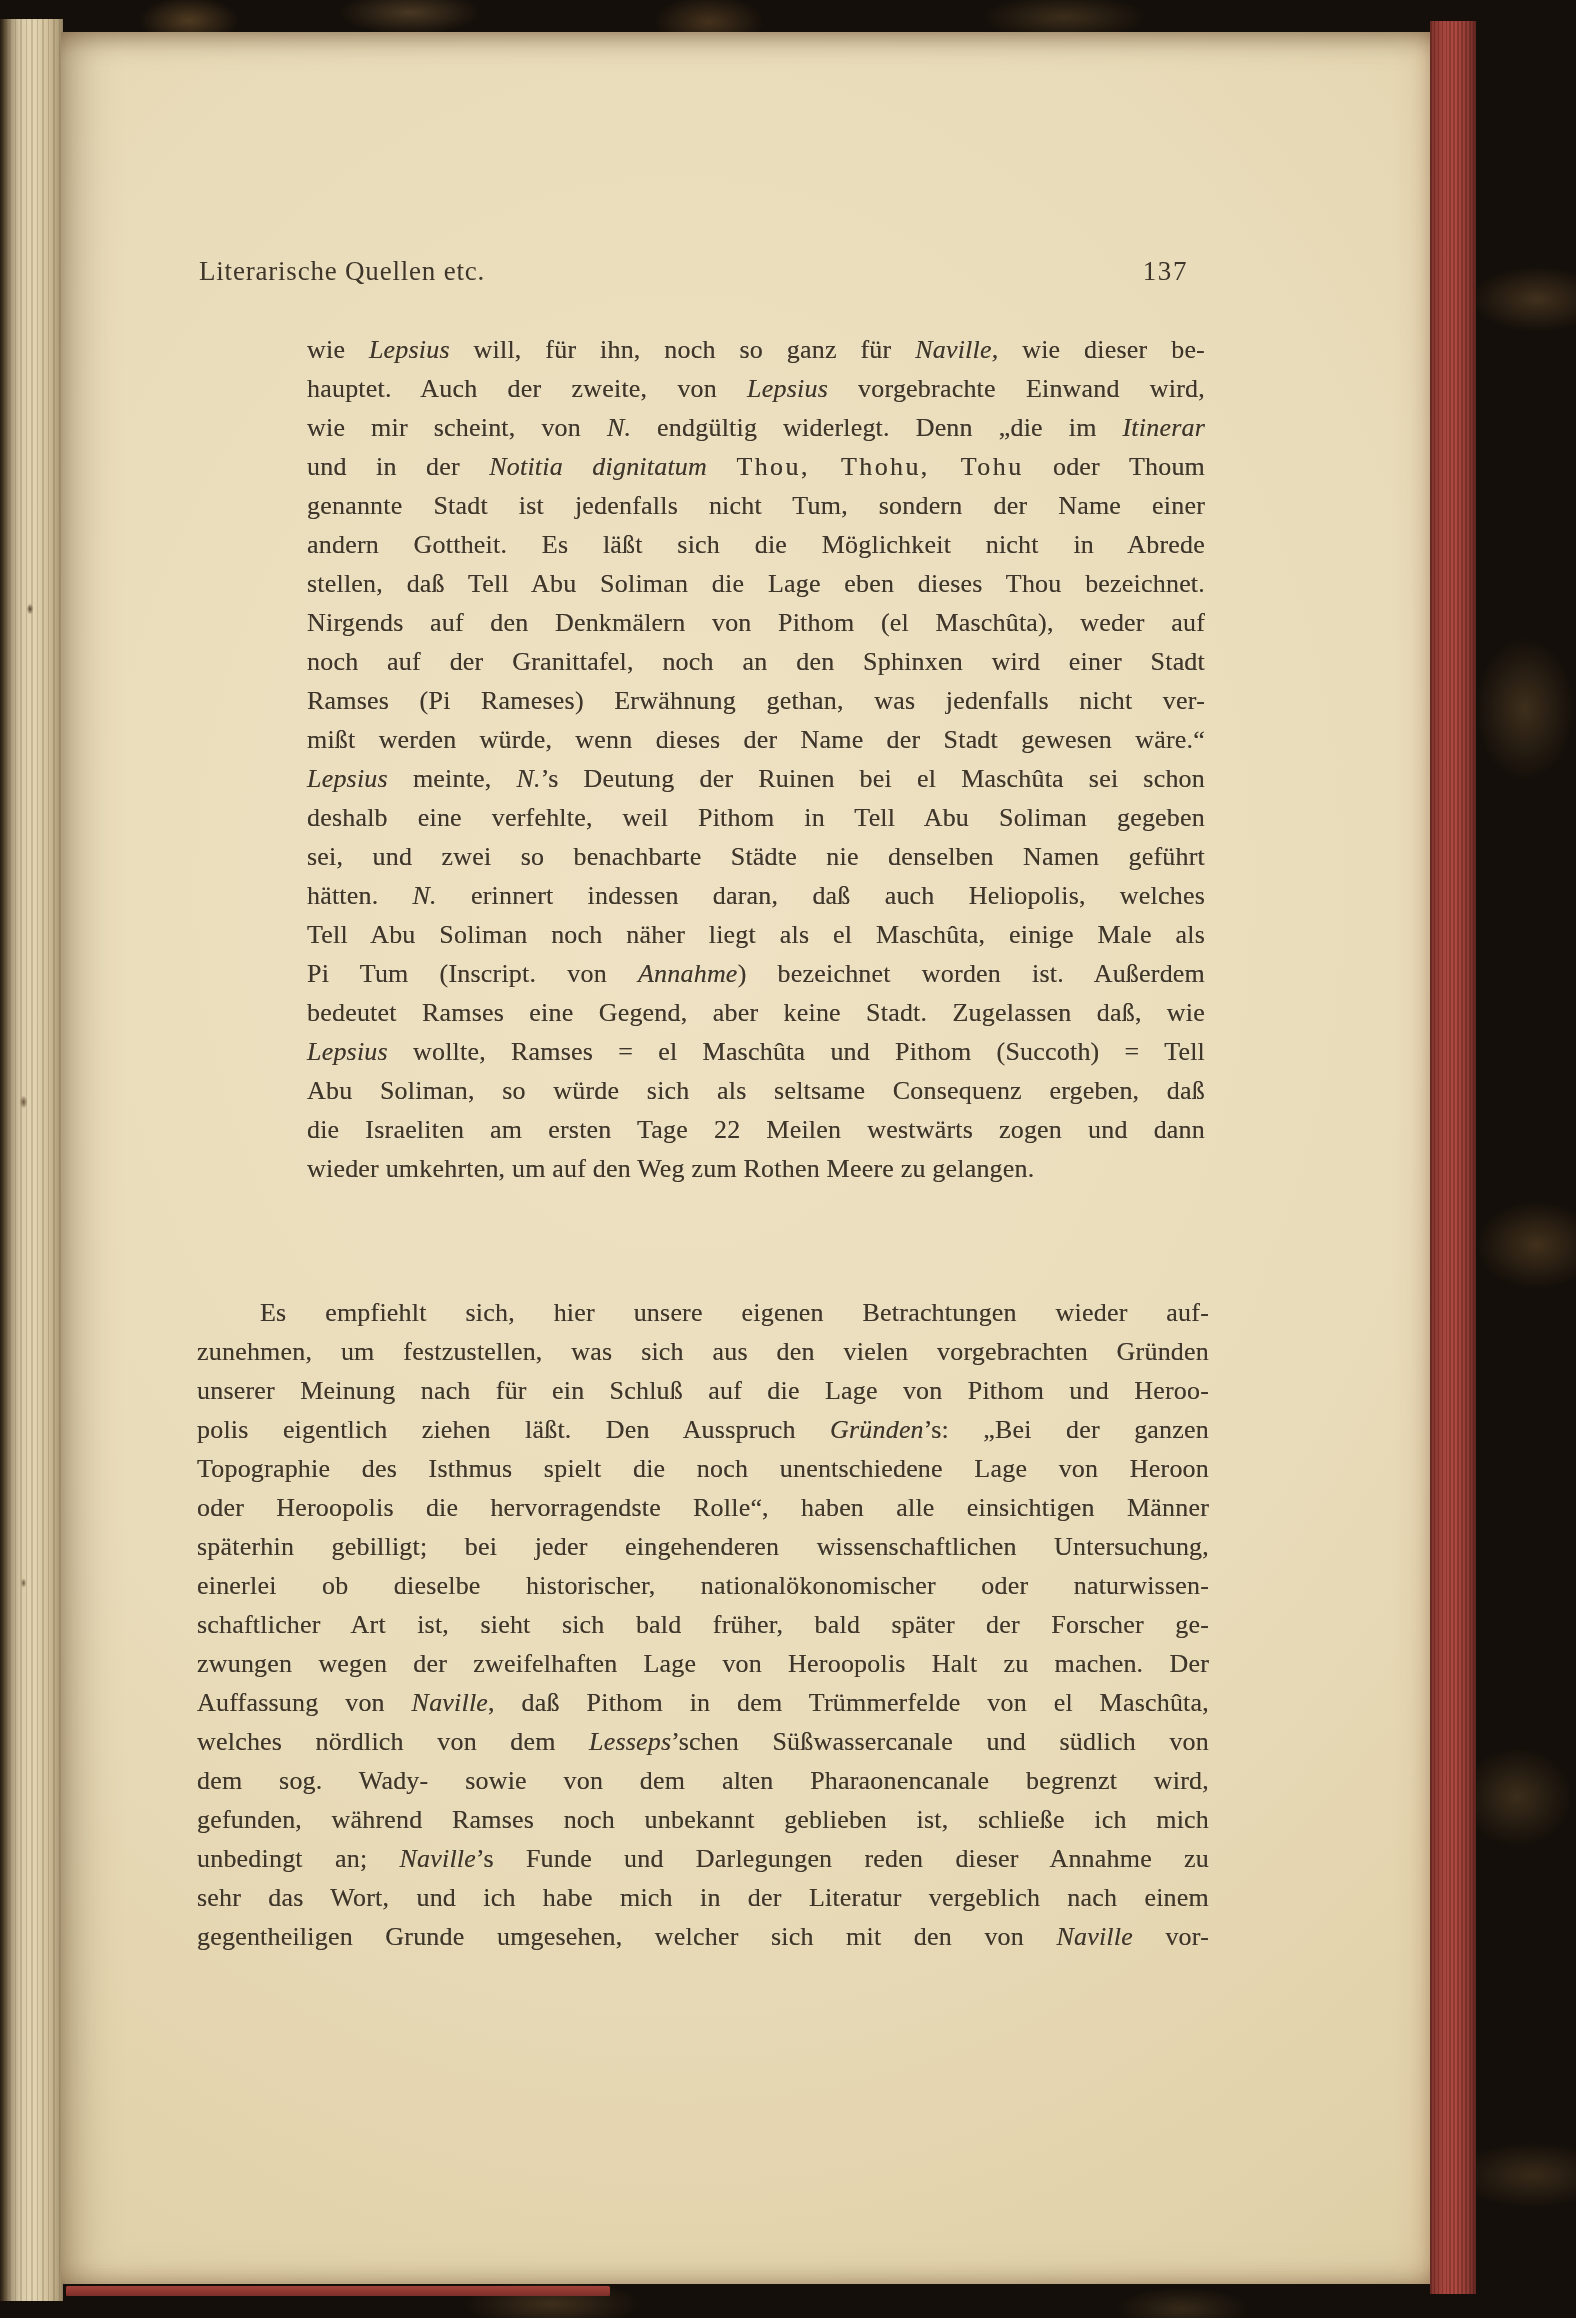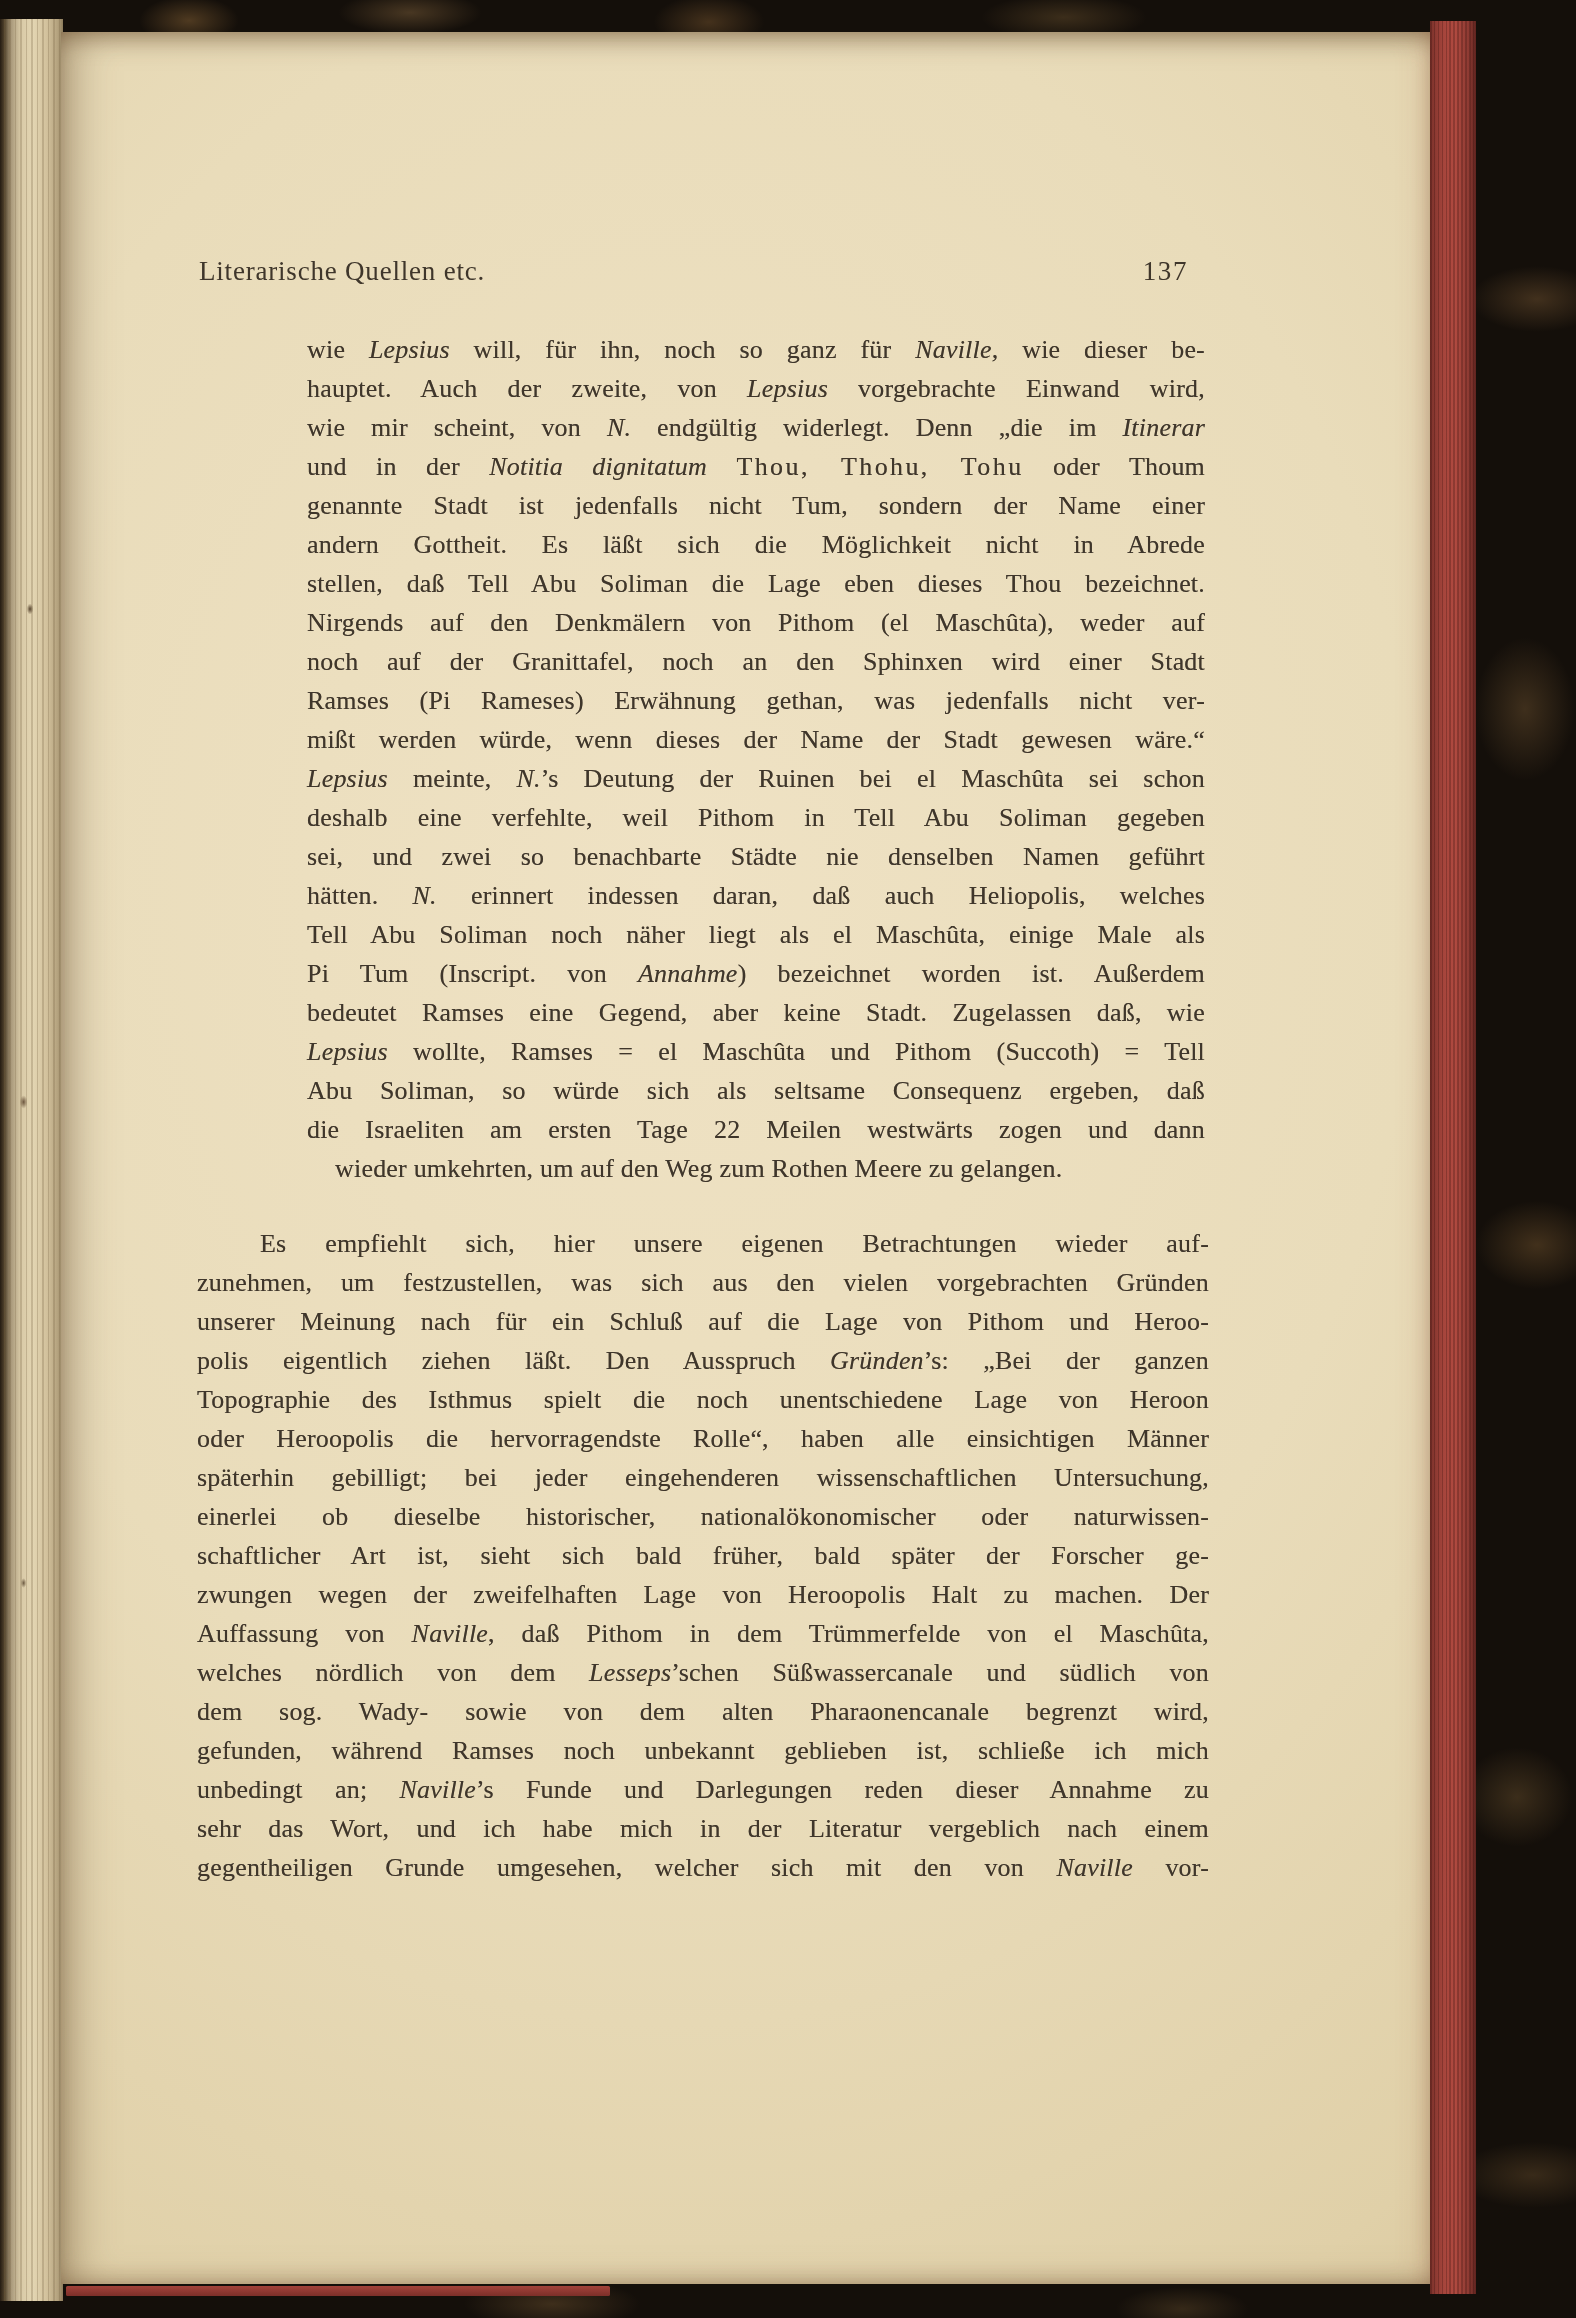--- a/index.html
+++ b/index.html
@@ -65,26 +65,26 @@
     color:var(--ink);font-size:27px;line-height:36px;letter-spacing:0.8px;
   }
   .header .title{display:block;text-align:left;}
   .header .pagenum{position:absolute;right:21px;top:0;letter-spacing:1.6px;}
   
   .textblock{
     position:absolute;color:var(--ink);font-size:26px;letter-spacing:0.2px;
     text-shadow:0 0 0.5px rgba(63,54,43,.55);
   }
   .block1{left:246px;top:298px;width:898px;}
-  .block2{left:136px;top:1192px;width:1012px;}
+  .block2{left:136px;top:1261px;width:1012px;}
   .line{
     height:39px;line-height:39px;white-space:nowrap;
     text-align:justify;text-align-last:justify;
   }
-  .line.para-end{text-align-last:left;margin-left:28px;}
+  .line.para-end{text-align-last:left;}
   .line.indent{text-indent:63px;}
   .sperr{letter-spacing:2.4px;}
   i{font-style:italic;}
 </style>
 </head>
 <body>
 
 <div class="scene">
   <div class="page-stack"></div>
   <div class="page">

